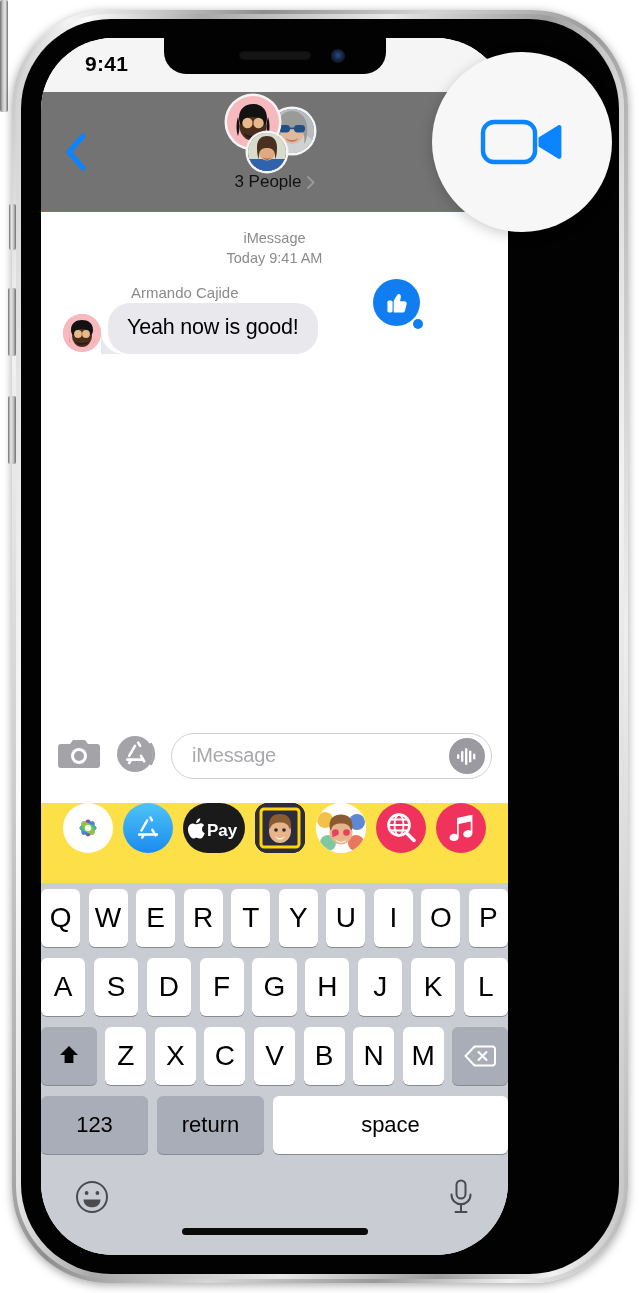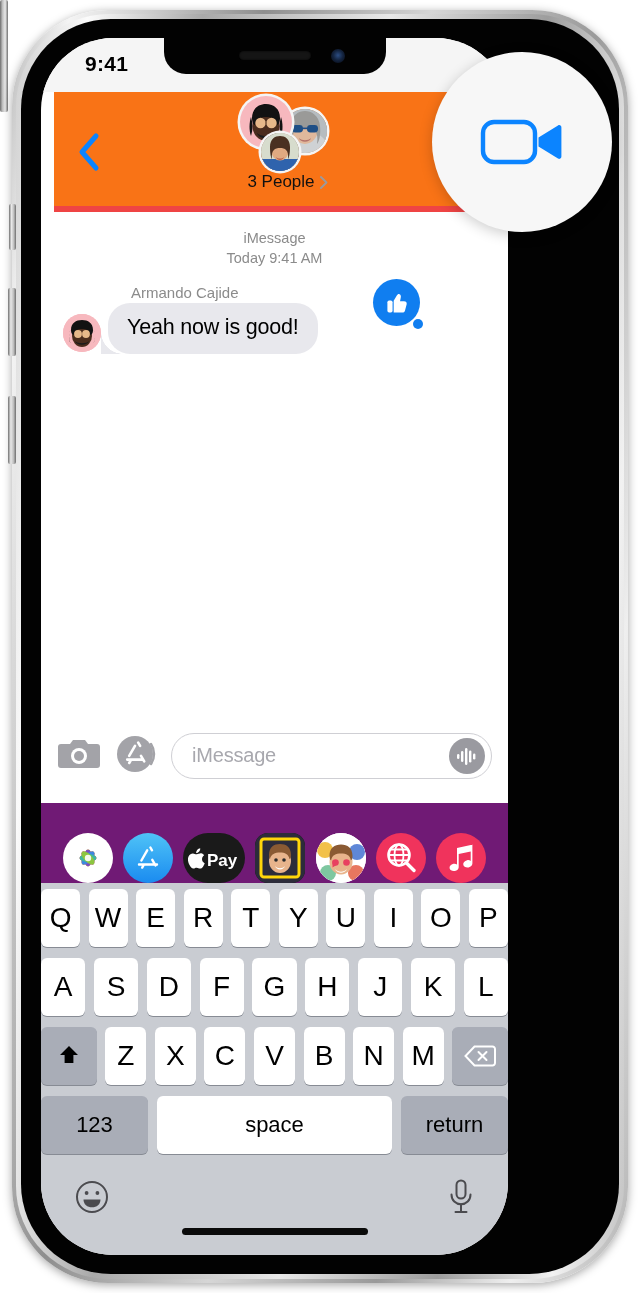--- a/index.html
+++ b/index.html
@@ -63,21 +63,21 @@
     position:absolute; top:0; left:0; width:100%; height:54px;
     background:#f5f5f5; z-index:10;
   }
   .status-time{
     position:absolute; left:44px; top:14px;
     font-size:21px; font-weight:bold; color:#000; letter-spacing:.3px;
   }
 
   .nav-bar{
     position:absolute; top:54px; left:0; width:100%; height:120px;
-    background:#f97316; border-bottom:6px solid #ef4444; z-index:9;margin-left:13px;
+    background:#737373; border-bottom:1px solid #ef4444; z-index:9;
   }
   .back-chevron{
     position:absolute; left:22px; top:40px; width:26px; height:40px; cursor:pointer;
   }
   .avatar-cluster{
     position:absolute; left:50%; transform:translateX(-50%); top:4px;
     width:120px; height:76px;
   }
   .av{ position:absolute; border-radius:50%; overflow:hidden; background:#ddd;
        box-shadow:0 0 0 2.5px #f5f5f5; }
@@ -149,21 +149,21 @@
     flex:1; height:46px; border:1.6px solid #cfcfd4; border-radius:23px;
     display:flex; align-items:center; padding:0 6px 0 20px; background:#fff;
   }
   .placeholder{ flex:1; font-size:20px; color:#a8a8ae; letter-spacing:-.2px; }
   .audio-btn{ width:36px; height:36px; border-radius:50%; background:#9a9aa0;
     display:flex; align-items:center; justify-content:center; flex:none; }
 
   
   .app-drawer{
     position:absolute; top:765px; left:0; width:100%; height:80px;
-    background:#701a75; display:flex; align-items:flex-end;
+    background:#fde047; display:flex; align-items:flex-start;
     justify-content:space-between; padding:0 22px; z-index:6;
   }
   .app-ico{ width:50px; height:50px; border-radius:50%; overflow:hidden;
     position:relative; display:flex; align-items:center; justify-content:center; flex:none; }
 
   
   .keyboard{
     position:absolute; top:845px; left:0; width:100%; height:372px;
     background:#c9ccd2; padding-top:6px; z-index:6;
   }
@@ -174,21 +174,21 @@
   .key{
     background:#fff; border-radius:6px; height:58px; width:45px;
     display:flex; align-items:center; justify-content:center;
     font-size:28px; color:#000; box-shadow:0 1px 0 rgba(100,105,115,.65);
     letter-spacing:0;
   }
   .key.wide{ width:61px; background:#a9adb7; }
   .key.num{ width:122px; background:#a9adb7; font-size:22px; }
   .key.space{ width:268px; font-size:22px; }
   .key.ret{ width:122px; background:#a9adb7; font-size:22px; }
-  .krow.r4{ gap:9px; margin-top:10px; }
+  .krow.r4{ gap:9px; margin-top:10px;justify-content:flex-end; }
   .kbd-bottom{ display:flex; align-items:center; justify-content:space-between;
     padding:14px 34px 0 34px; }
 
   .home-indicator{
     position:absolute; bottom:20px; left:50%; transform:translateX(-50%);
     width:186px; height:7px; border-radius:4px; background:#0a0a0a; z-index:12;
   }
 
   
   .magnifier{
@@ -458,22 +458,22 @@
         <div class="key wide">
           <svg width="32" height="24" viewBox="0 0 32 24">
             <path d="M10.5 2.5h18a2.5 2.5 0 012.5 2.5v14a2.5 2.5 0 01-2.5 2.5h-18L1.5 12z" fill="none" stroke="#fff" stroke-width="2"></path>
             <path d="M14.5 8l8 8M22.5 8l-8 8" stroke="#fff" stroke-width="2" stroke-linecap="round"></path>
           </svg>
         </div>
       </div>
 
       <div class="krow r4">
         <div class="key num">123</div>
+        <div class="key ret">return</div>
         <div class="key space">space</div>
-        <div class="key ret">return</div>
       </div>
 
       <div class="kbd-bottom">
         <div>
           <svg width="34" height="34" viewBox="0 0 34 34">
             <circle cx="17" cy="17" r="15" fill="none" stroke="#4b4b4f" stroke-width="2"></circle>
             <circle cx="11.6" cy="13" r="1.9" fill="#4b4b4f"></circle>
             <circle cx="22.4" cy="13" r="1.9" fill="#4b4b4f"></circle>
             <path d="M8.5 19.5h17c0 5-3.8 7.8-8.5 7.8S8.5 24.5 8.5 19.5z" fill="#4b4b4f"></path>
           </svg>

